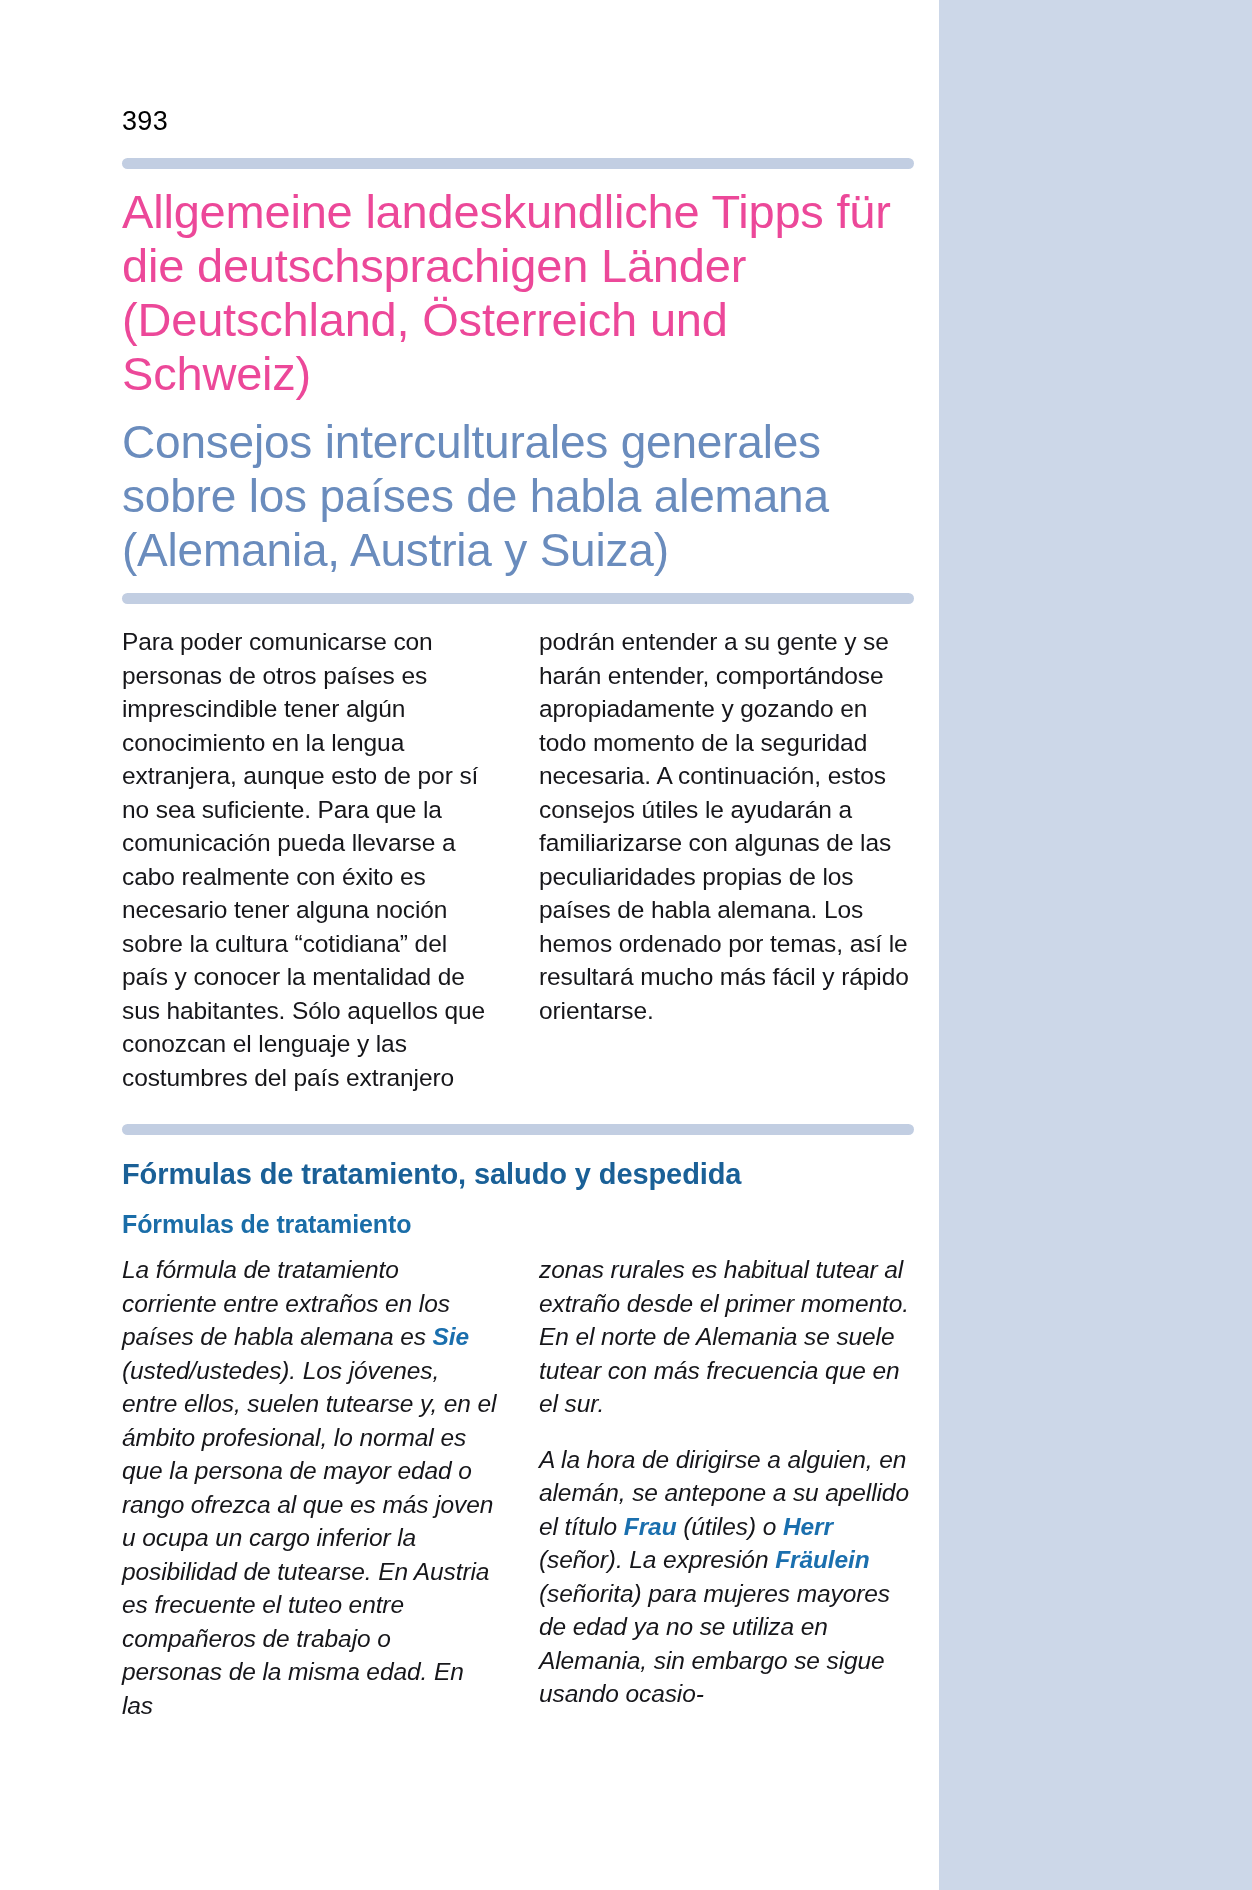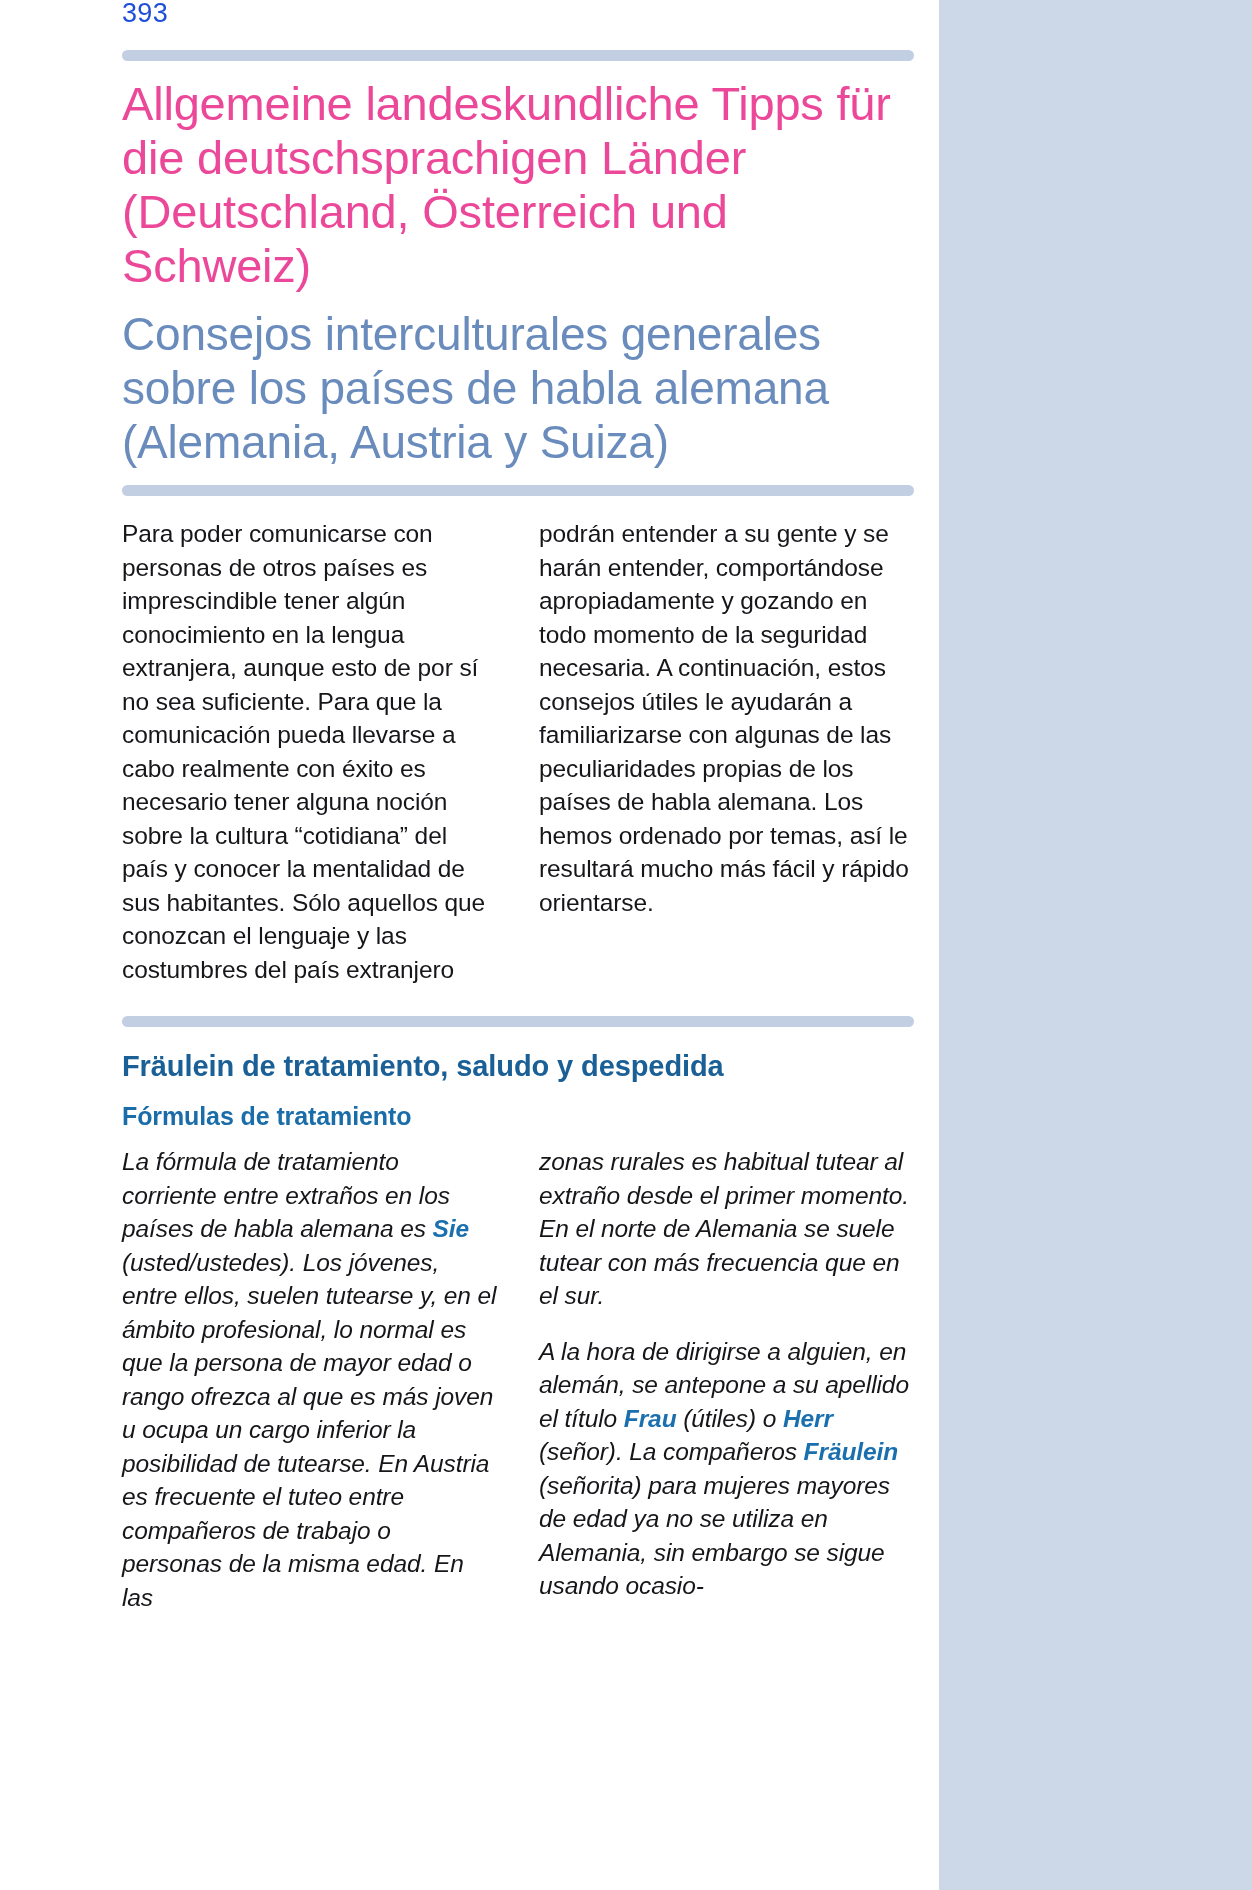--- a/index.html
+++ b/index.html
@@ -37,22 +37,23 @@
   
   .content {
     position: absolute;
     left: 122px;
     top: 0;
     width: 792px;
   }
 
   .folio {
     font-size: 27px;
-    color: #1d4ed8;
+    color: #000000;
     letter-spacing: 0.3px;
+    padding-top: 108px;
     line-height: 1;
     font-weight: 400;
   }
 
   
   .rule {
     height: 11px;
     background: #c2cee2;
     border-radius: 6px;
     width: 100%;
@@ -146,29 +147,29 @@
     <div class="col">
       <p class="body">Para poder comunicarse con personas de otros países es imprescindible tener algún conocimiento en la lengua extranjera, aunque esto de por sí no sea suficiente. Para que la comunicación pueda llevarse a cabo realmente con éxito es necesario tener alguna noción sobre la cultura “cotidiana” del país y conocer la mentalidad de sus habitantes. Sólo aquellos que conozcan el lenguaje y las costumbres del país extranjero</p>
     </div>
     <div class="col">
       <p class="body">podrán entender a su gente y se harán entender, comportándose apropiadamente y gozando en todo momento de la seguridad necesaria. A continuación, estos consejos útiles le ayudarán a familiarizarse con algunas de las peculiaridades propias de los países de habla alemana. Los hemos ordenado por temas, así le resultará mucho más fácil y rápido orientarse.</p>
     </div>
   </div>
 
   <div class="rule rule-sec"></div>
 
-  <h3 class="sec-title">Fräulein de tratamiento, saludo y despedida</h3>
+  <h3 class="sec-title">Fórmulas de tratamiento, saludo y despedida</h3>
 
   <div class="section-block">
     <h4 class="sub-title">Fórmulas de tratamiento</h4>
 
     <div class="cols cols-tight">
       <div class="col">
         <p class="body"><span>La fórmula de tratamiento corriente entre extraños en los países de habla alemana es </span><b class="de-term">Sie</b><span> (usted/ustedes). Los jóvenes, entre ellos, suelen tutearse y, en el ámbito profesional, lo normal es que la persona de mayor edad o rango ofrezca al que es más joven u ocupa un cargo inferior la posibilidad de tutearse. En Austria es frecuente el tuteo entre compañeros de trabajo o personas de la misma edad. En las</span></p>
       </div>
       <div class="col">
         <p class="body">zonas rurales es habitual tutear al extraño desde el primer momento. En el norte de Alemania se suele tutear con más frecuencia que en el sur.</p>
-        <p class="body"><span>A la hora de dirigirse a alguien, en alemán, se antepone a su apellido el título </span><b class="de-term">Frau</b><span> (útiles) o </span><b class="de-term">Herr</b><span> (señor). La compañeros </span><b class="de-term">Fräulein</b><span> (señorita) para mujeres mayores de edad ya no se utiliza en Alemania, sin embargo se sigue usando ocasio-</span></p>
+        <p class="body"><span>A la hora de dirigirse a alguien, en alemán, se antepone a su apellido el título </span><b class="de-term">Frau</b><span> (útiles) o </span><b class="de-term">Herr</b><span> (señor). La expresión </span><b class="de-term">Fräulein</b><span> (señorita) para mujeres mayores de edad ya no se utiliza en Alemania, sin embargo se sigue usando ocasio-</span></p>
       </div>
     </div>
   </div>
 
 </div>
 
 </body></html>

